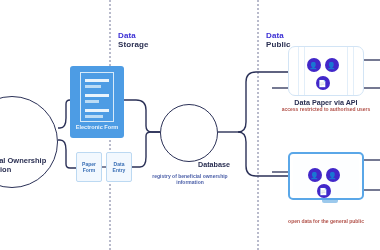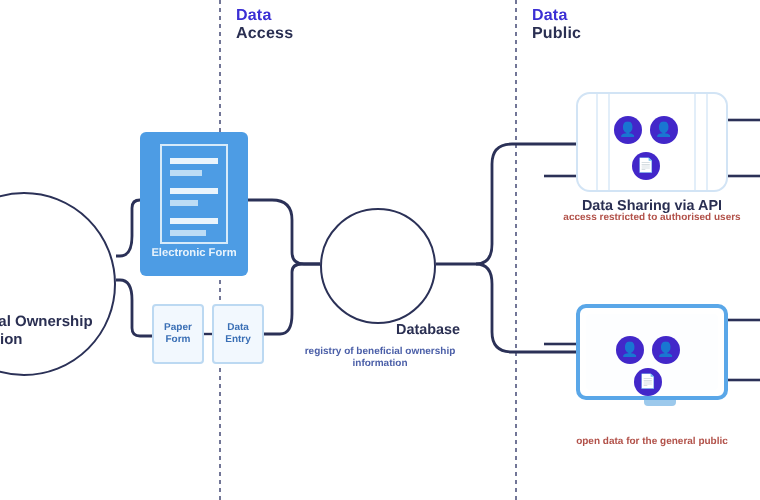--- a/index.html
+++ b/index.html
@@ -12,20 +12,21 @@
   }
   #stage{position:absolute;inset:0;}
   svg.wire{position:absolute;left:0;top:0;width:380px;height:250px;overflow:visible;}
 
   .sectionlabel{
     position:absolute;
     font-size:8px;
     font-weight:bold;
     line-height:9px;
     letter-spacing:.1px;
+    margin-top:28px;
   }
   .sectionlabel .l1{color:#3b2fd4;display:block;}
   .sectionlabel .l2{color:#2a2f52;display:block;}
 
   
   #source-node{
     position:absolute;left:-34px;top:96px;
     width:92px;height:92px;border-radius:50%;
     border:1.6px solid #2b3157;
     background:#ffffff;
@@ -185,21 +186,21 @@
     <g stroke="#8e8fc9" stroke-width="1">
       <line x1="313" y1="173" x2="313" y2="179"></line>
       <line x1="331" y1="173" x2="331" y2="179"></line>
       <line x1="313" y1="179" x2="331" y2="179"></line>
       <line x1="322" y1="179" x2="322" y2="184"></line>
     </g>
   </svg>
 
   <div class="sectionlabel" style="left:118px;top:3px;">
     <span class="l1">Data</span>
-    <span class="l2">Access</span>
+    <span class="l2">Storage</span>
   </div>
   <div class="sectionlabel" style="left:266px;top:3px;">
     <span class="l1">Data</span>
     <span class="l2">Public</span>
   </div>
 
   <div id="source-node"></div>
   <div id="source-caption">Beneficial Ownership Information</div>
 
   <div id="eform-card">
@@ -231,21 +232,21 @@
           <span class="glyph">👤</span>
         </div>
       <div class="pnode" style="left:36px;top:11px;">
           <span class="glyph">👤</span>
         </div>
       <div class="pnode" style="left:27px;top:29px;">
           <span class="glyph">📄</span>
         </div>
     </div>
   </div>
-  <div id="api-caption" class="outcaption">Data Sharing via API</div>
+  <div id="api-caption" class="outcaption">Data Paper via API</div>
   <div id="api-sub" class="outsub">access restricted to authorised users</div>
 
   <div id="web-card" class="outcard">
     <div id="web-screen"></div>
     <div class="pgroup">
       <div class="pnode" style="left:18px;top:14px;">
           <span class="glyph">👤</span>
         </div>
       <div class="pnode" style="left:36px;top:14px;">
           <span class="glyph">👤</span>

